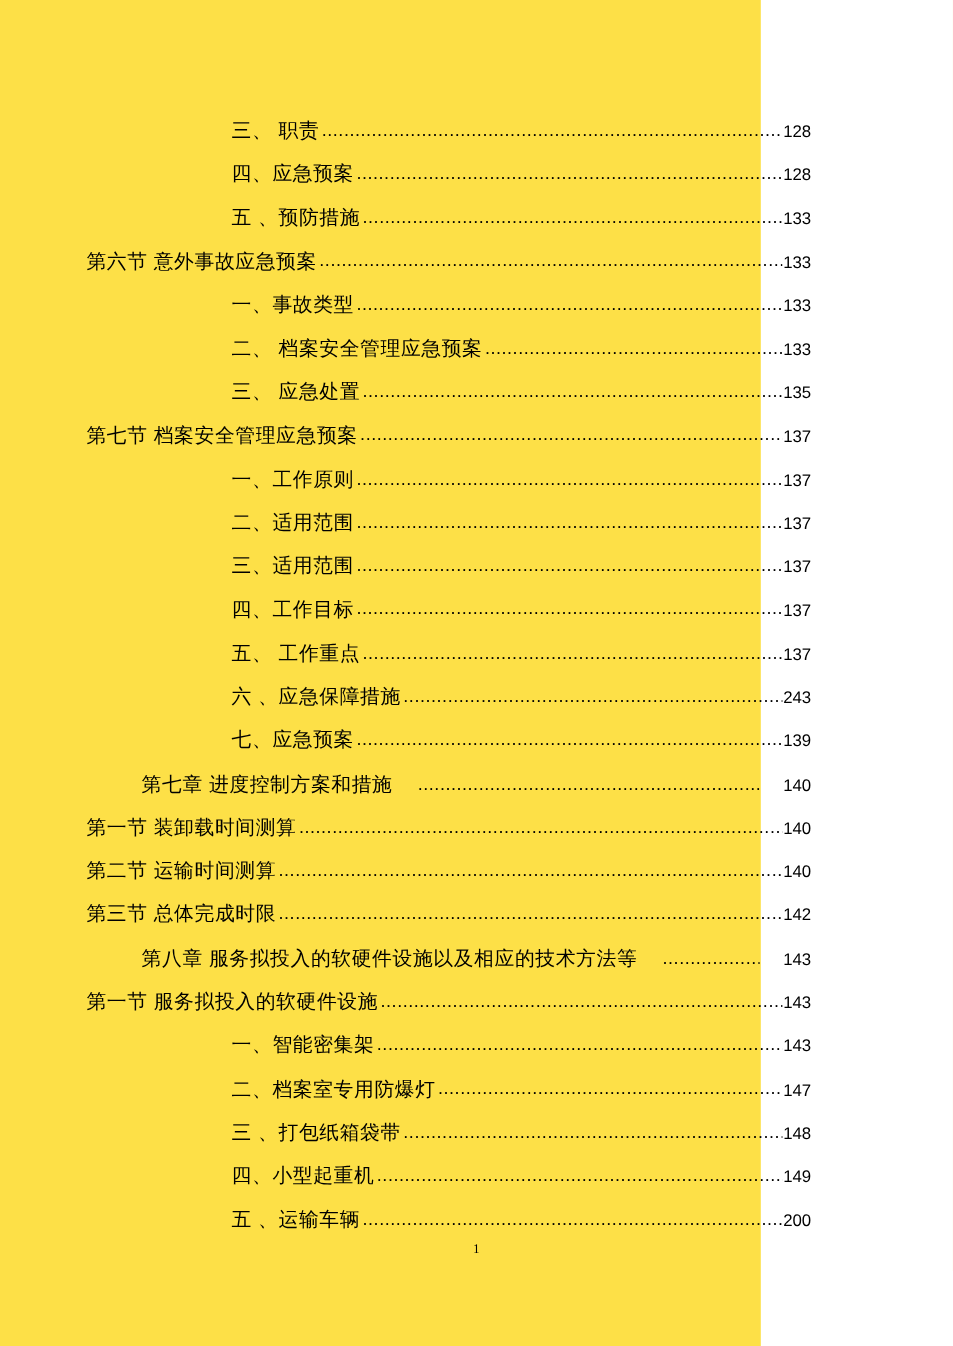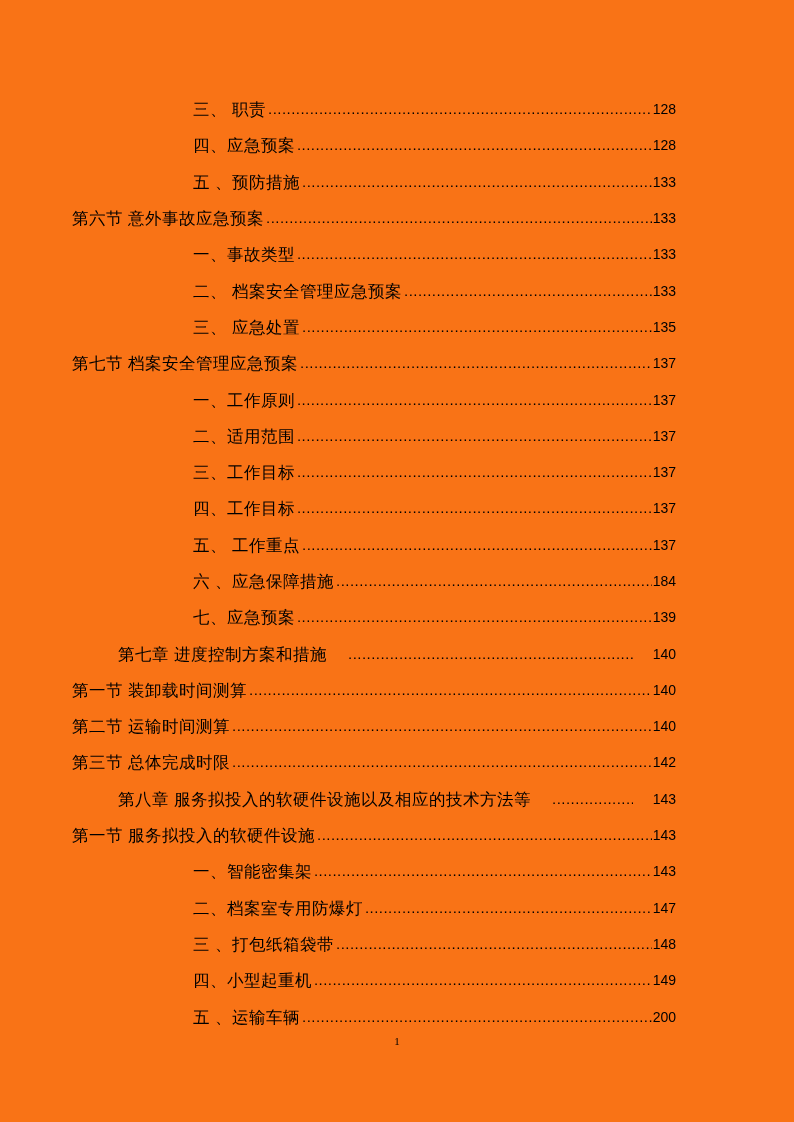--- a/index.html
+++ b/index.html
@@ -12,23 +12,23 @@
       height: 1122px;
       position: relative;
       overflow: hidden;
       font-family: "Liberation Sans", "DejaVu Sans", sans-serif;
       color: #000000;
     }
     .page {
       position: absolute;
       left: 0;
       top: 0;
-      width: 794px;
+      width: 634px;
       height: 1122px;
-      background: #f97316;
+      background: #fde047;
     }
     .toc {
       position: absolute;
       left: 0;
       top: 91px;
       width: 794px;
     }
     .toc-row {
       position: relative;
       height: 36.3px;
@@ -130,38 +130,38 @@
       <span class="toc-title">一、工作原则</span>
       <span class="toc-leader"></span>
       <span class="toc-page">137</span>
     </div>
     <div class="toc-row level-2">
       <span class="toc-title">二、适用范围</span>
       <span class="toc-leader"></span>
       <span class="toc-page">137</span>
     </div>
     <div class="toc-row level-2">
-      <span class="toc-title">三、工作目标</span>
+      <span class="toc-title">三、适用范围</span>
       <span class="toc-leader"></span>
       <span class="toc-page">137</span>
     </div>
     <div class="toc-row level-2">
       <span class="toc-title">四、工作目标</span>
       <span class="toc-leader"></span>
       <span class="toc-page">137</span>
     </div>
     <div class="toc-row level-2">
       <span class="toc-title">五、 工作重点</span>
       <span class="toc-leader"></span>
       <span class="toc-page">137</span>
     </div>
     <div class="toc-row level-2">
       <span class="toc-title">六 、应急保障措施</span>
       <span class="toc-leader"></span>
-      <span class="toc-page">184</span>
+      <span class="toc-page">243</span>
     </div>
     <div class="toc-row level-2">
       <span class="toc-title">七、应急预案</span>
       <span class="toc-leader"></span>
       <span class="toc-page">139</span>
     </div>
     <div class="toc-row level-0">
       <span class="toc-title">第七章 进度控制方案和措施</span>
       <span class="toc-leader"></span>
       <span class="toc-page">140</span>

